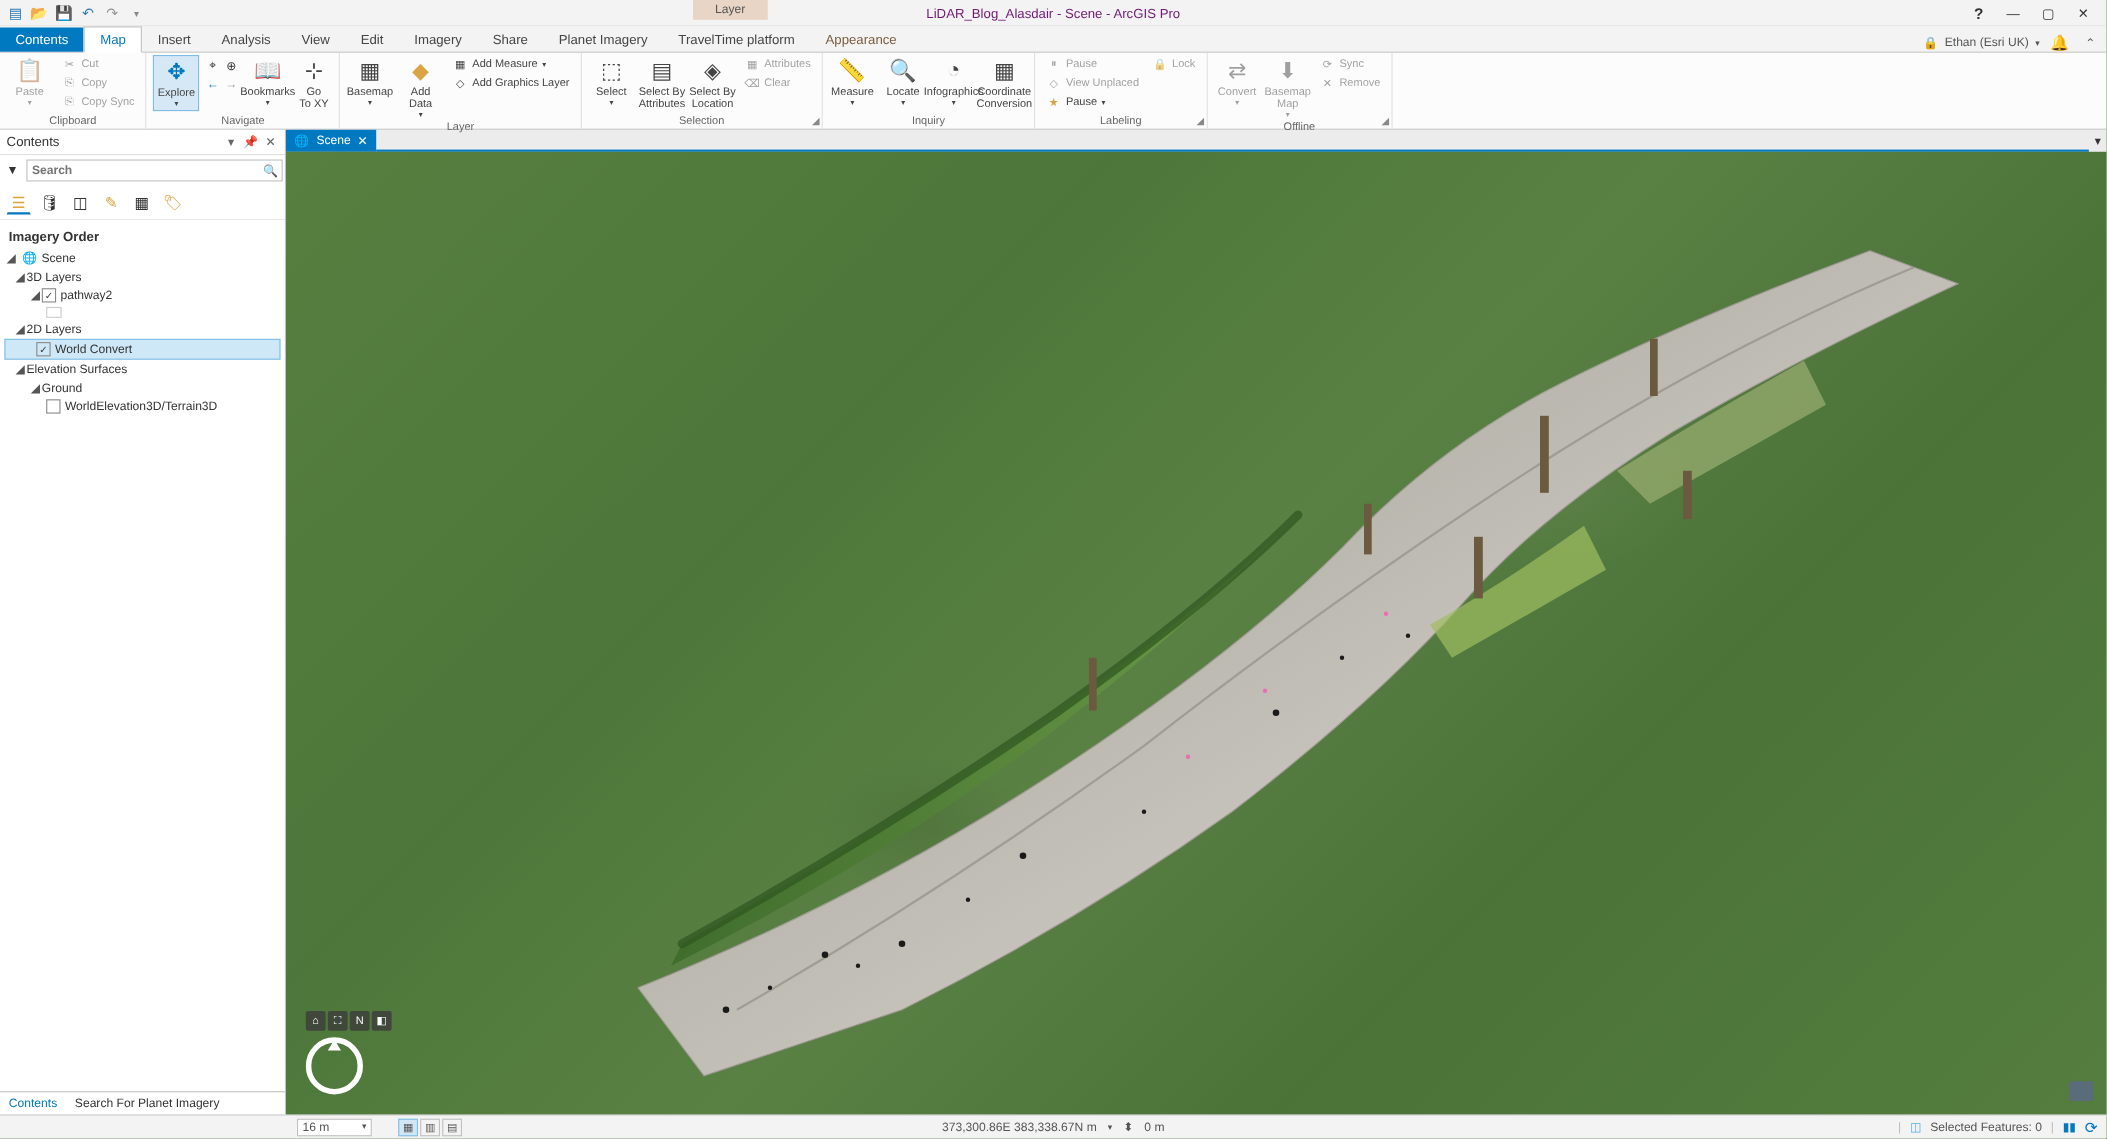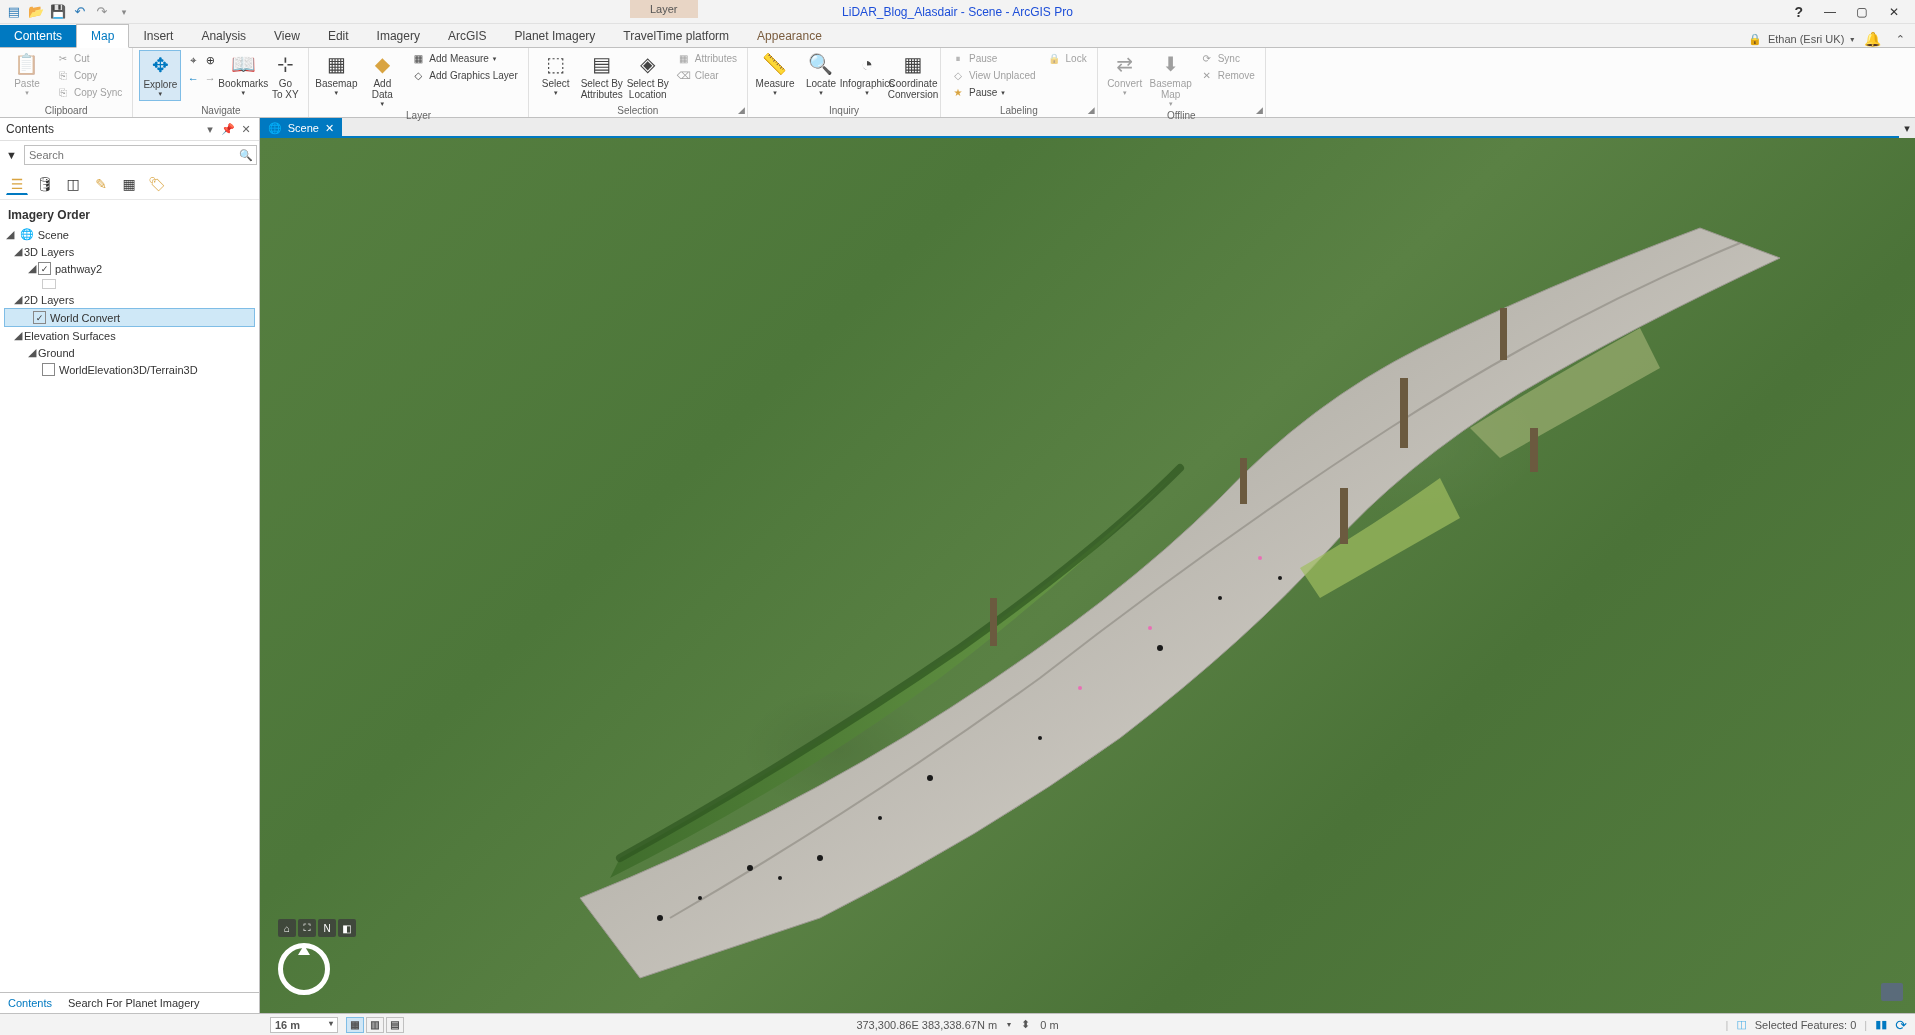--- a/index.html
+++ b/index.html
@@ -2,21 +2,21 @@
 <html><head>
 <meta charset="utf-8">
 <style>
 * { box-sizing: border-box; margin: 0; padding: 0; font-family: "Segoe UI", Tahoma, sans-serif; }
 body { background: #fff; font-size: 11px; color: #333; overflow: hidden; width: 1915px; height: 1035px; position: relative; }
 
 
 .titlebar { height: 24px; background: #f3f3f3; display: flex; align-items: center; border-bottom: 1px solid #e1e1e1; }
 .qat { display: flex; gap: 6px; padding-left: 6px; align-items: center; }
 .qat-icon { width: 16px; height: 16px; display: flex; align-items: center; justify-content: center; font-size: 13px; cursor: pointer; }
-.title-text { position: absolute; left: 50%; transform: translateX(-50%); font-size: 12px; color: #1d4ed8; }
+.title-text { position: absolute; left: 50%; transform: translateX(-50%); font-size: 12px; color: #701a75; }
 .context-tab { position: absolute; left: 630px; top: 0; background: #e8d5c5; padding: 3px 20px; font-size: 11px; color: #555; }
 .win-controls { margin-left: auto; display: flex; gap: 2px; padding-right: 6px; align-items: center; }
 .win-btn { width: 30px; height: 20px; display: flex; align-items: center; justify-content: center; cursor: pointer; font-size: 12px; }
 .help-icon { font-size: 14px; font-weight: bold; margin-right: 10px; cursor: pointer; }
 
 
 .ribbon-tabs { height: 24px; background: #f3f3f3; display: flex; align-items: flex-end; border-bottom: 1px solid #c0c0c0; }
 .tab { padding: 4px 14px; font-size: 12px; color: #444; cursor: pointer; }
 .tab.project { background: #0079c1; color: #fff; }
 .tab.active { background: #fff; border: 1px solid #c0c0c0; border-bottom: 1px solid #fff; margin-bottom: -1px; color: #0079c1; }
@@ -39,21 +39,21 @@
 .dialog-launcher { position: absolute; right: 2px; bottom: 2px; font-size: 9px; color: #888; cursor: pointer; }
 .disabled { opacity: 0.5; }
 
 
 .main { display: flex; height: calc(100% - 118px - 22px); }
 .contents-pane { width: 260px; background: #fff; border-right: 1px solid #c0c0c0; display: flex; flex-direction: column; }
 .pane-header { display: flex; align-items: center; padding: 4px 6px; border-bottom: 1px solid #e0e0e0; font-size: 12px; color: #333; }
 .pane-header .title { flex: 1; }
 .pane-ctrl { width: 14px; height: 14px; margin-left: 4px; cursor: pointer; font-size: 11px; color: #666; display:flex;align-items:center;justify-content:center; }
 .search-row { display: flex; align-items: center; padding: 4px 6px; gap: 4px; }
-.search-input { flex: 1; border: 1px solid #c0c0c0; padding: 3px 4px; font-size: 11px; }
+.search-input { flex: 1; border: 1px solid #c0c0c0; padding: 3px 4px; font-size: 11px; font-weight: bold; }
 .filter-icon { width: 14px; cursor: pointer; }
 .toc-tabs { display: flex; gap: 6px; padding: 4px 6px; border-bottom: 1px solid #e8e8e8; }
 .toc-tab { width: 22px; height: 22px; display: flex; align-items: center; justify-content: center; cursor: pointer; border: 1px solid transparent; font-size: 14px; }
 .toc-tab.active { border-bottom: 2px solid #0079c1; }
 .toc-body { flex: 1; overflow: auto; padding: 4px 0; }
 .toc-heading { font-weight: bold; padding: 4px 8px; font-size: 12px; color: #333; }
 .tree-row { display: flex; align-items: center; padding: 2px 0 2px 6px; font-size: 11px; cursor: pointer; }
 .tree-row .expand { width: 10px; color: #555; }
 .tree-row .chk { width: 13px; height: 13px; border: 1px solid #888; margin-right: 4px; display: flex; align-items: center; justify-content: center; font-size: 9px; }
 .tree-row.selected { background: #cfe8f7; border: 1px solid #7fbde6; margin: 0 4px; }
@@ -79,21 +79,21 @@
 .road svg { width: 100%; height: 100%; }
 .nav-widget { position: absolute; left: 18px; bottom: 18px; }
 .nav-buttons { display: flex; gap: 2px; margin-bottom: 6px; }
 .nav-btn { width: 18px; height: 18px; background: rgba(60,60,60,0.8); color: #fff; display: flex; align-items: center; justify-content: center; font-size: 10px; cursor: pointer; border-radius: 2px; }
 .compass { width: 52px; height: 52px; border: 5px solid #fff; border-radius: 50%; position: relative; }
 .compass::after { content: ""; position: absolute; top: -3px; left: 50%; transform: translateX(-50%); border-left: 6px solid transparent; border-right: 6px solid transparent; border-bottom: 10px solid #fff; }
 .popup-icon { position: absolute; right: 12px; bottom: 12px; width: 22px; height: 18px; background: #5a6b7a; border-radius: 2px; cursor: pointer; }
 
 
 .statusbar { height: 22px; background: #f3f3f3; border-top: 1px solid #c0c0c0; display: flex; align-items: center; font-size: 11px; color: #555; }
-.status-left { display: flex; align-items: flex-end; gap: 6px; padding-left: 270px; font-weight: bold; }
+.status-left { display: flex; align-items: flex-end; gap: 22px; padding-left: 270px; }
 .scale-combo { border: 1px solid #c0c0c0; background: #fff; padding: 1px 4px; width: 68px; display: flex; justify-content: space-between; cursor: pointer; }
 .snap-btns { display: flex; gap: 2px; margin-left: 2px; }
 .snap { width: 18px; height: 16px; border: 1px solid #c0c0c0; display: flex; align-items: center; justify-content: center; cursor: pointer; font-size: 10px; }
 .snap.active { background: #d0e6f5; border-color: #7fbde6; }
 .status-center { position: absolute; left: 50%; transform: translateX(-50%); display: flex; gap: 10px; align-items: center; }
 .status-right { margin-left: auto; display: flex; align-items: center; gap: 8px; padding-right: 8px; }
 .sep { color: #bbb; }
 </style>
 </head>
 <body>
@@ -118,21 +118,21 @@
 </div>
 
 <div class="ribbon-tabs">
   <div class="tab project">Contents</div>
   <div class="tab active">Map</div>
   <div class="tab">Insert</div>
   <div class="tab">Analysis</div>
   <div class="tab">View</div>
   <div class="tab">Edit</div>
   <div class="tab">Imagery</div>
-  <div class="tab">ArcGIS</div>
+  <div class="tab">Share</div>
   <div class="tab">Planet Imagery</div>
   <div class="tab">TravelTime platform</div>
   <div class="tab context">Appearance</div>
   <div class="user-area">
     <span style="color:#8bc34a">🔒</span>
     <span>Ethan (Esri UK)</span>
     <span style="font-size:8px">▾</span>
     <span style="font-size:14px;margin-left:4px">🔔</span>
     <span style="margin-left:8px">⌃</span>
   </div>

